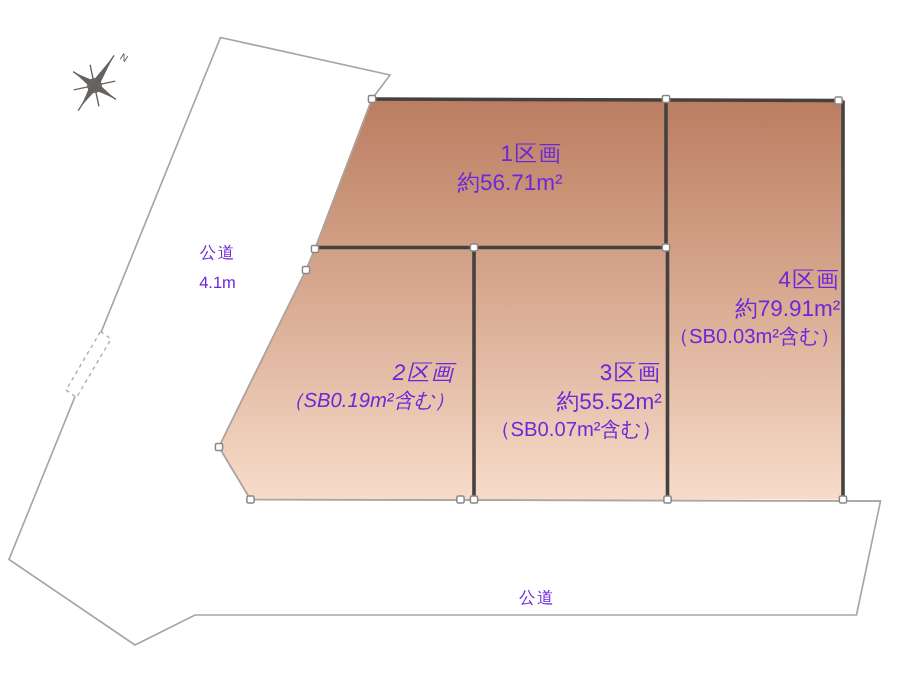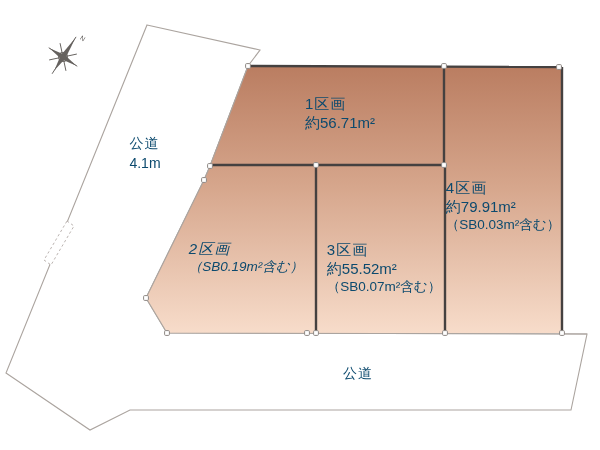--- a/index.html
+++ b/index.html
@@ -3,26 +3,26 @@
 <meta charset="utf-8">
 <style>
   html,body{margin:0;padding:0;background:#ffffff;}
   .stage{
     position:relative;width:600px;height:450px;background:#ffffff;overflow:hidden;
     font-family:"Liberation Sans","DejaVu Sans",sans-serif;
   }
   .stage svg{position:absolute;left:0;top:0;}
   .label{
     position:absolute;transform:translate(-50%,-50%);
-    text-align:left;color:#0c4a6e;white-space:nowrap;
+    text-align:right;color:#6d28d9;white-space:nowrap;
   }
   .parcel-label .line1{font-size:15px;line-height:18px;letter-spacing:1px;}
   .parcel-label .line2{font-size:15px;line-height:19px;}
   .parcel-label .line3{font-size:13.5px;line-height:18px;}
-  .road-label{font-size:14px;line-height:20px;letter-spacing:1px;}
+  .road-label{font-size:11px;line-height:20px;letter-spacing:1px;margin-top:26px;}
   .road-label .width{letter-spacing:0;}
   
   .b-dark{stroke:#454140;stroke-width:2.4;fill:none;stroke-linecap:butt;}
   .b-light{stroke-width:1.1;fill:none;}
   .dot{fill:#ffffff;stroke:#8d8783;stroke-width:1;}
   
   .cl{stroke:#66625f;stroke-width:0.9;}
   .cp{fill:#66625f;}
   .cring{fill:none;stroke:#66625f;stroke-width:1;}
   .cn{font-size:6.5px;fill:#55514e;font-family:"Liberation Sans","DejaVu Sans",sans-serif;}

